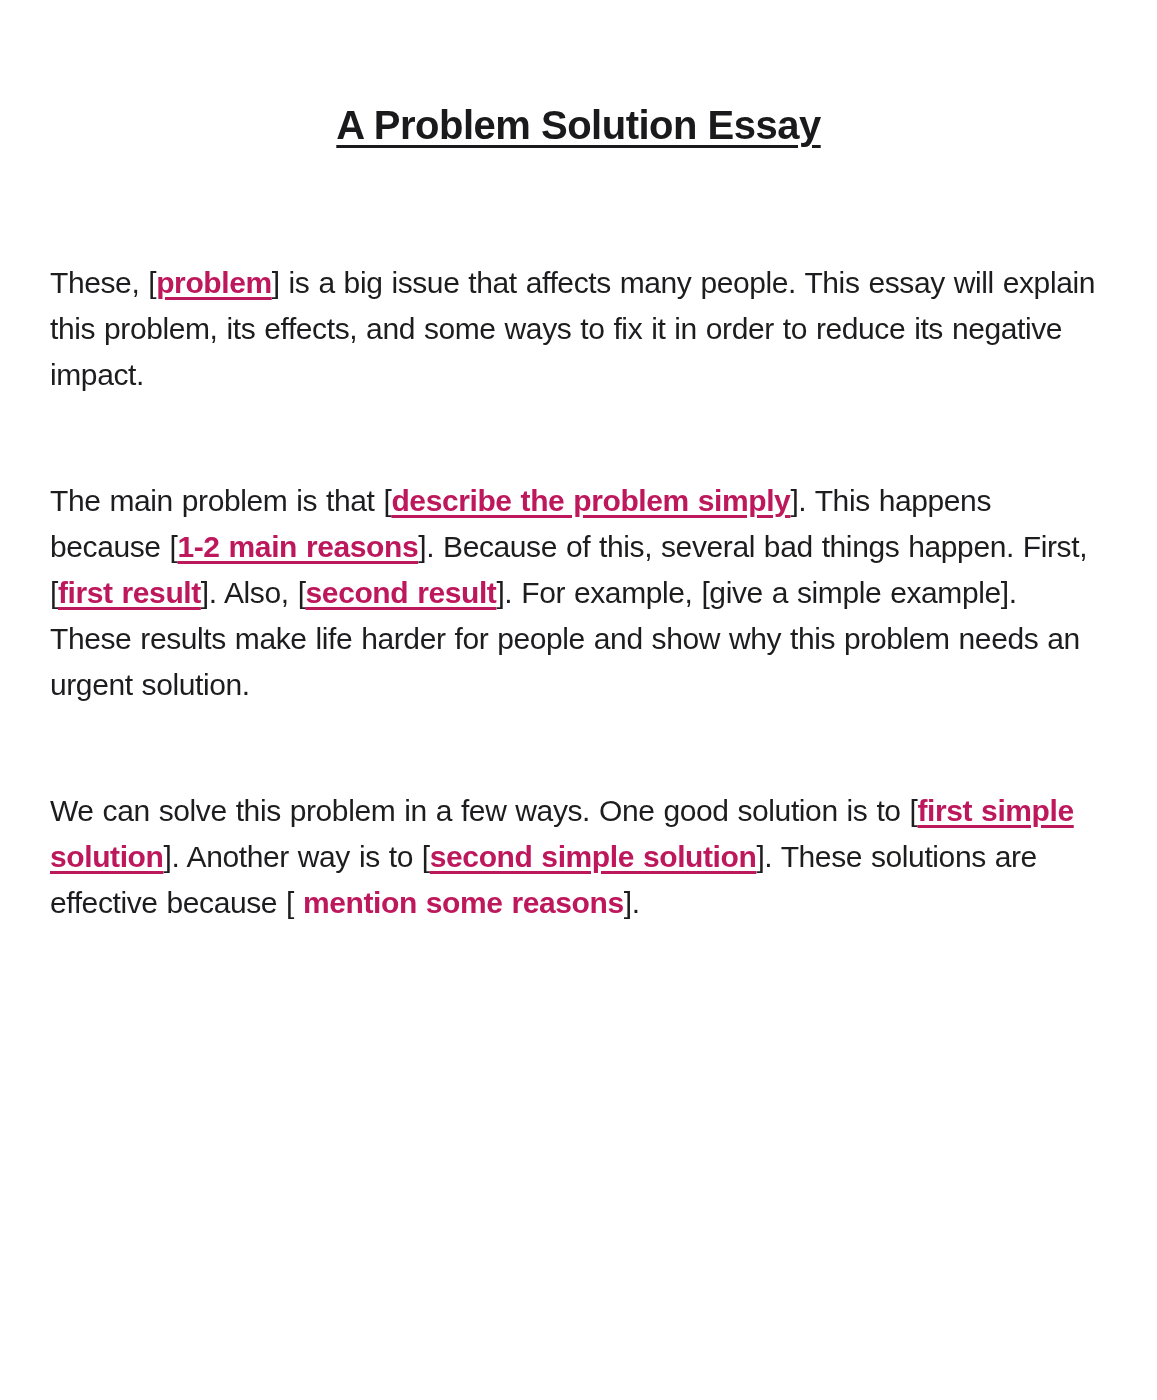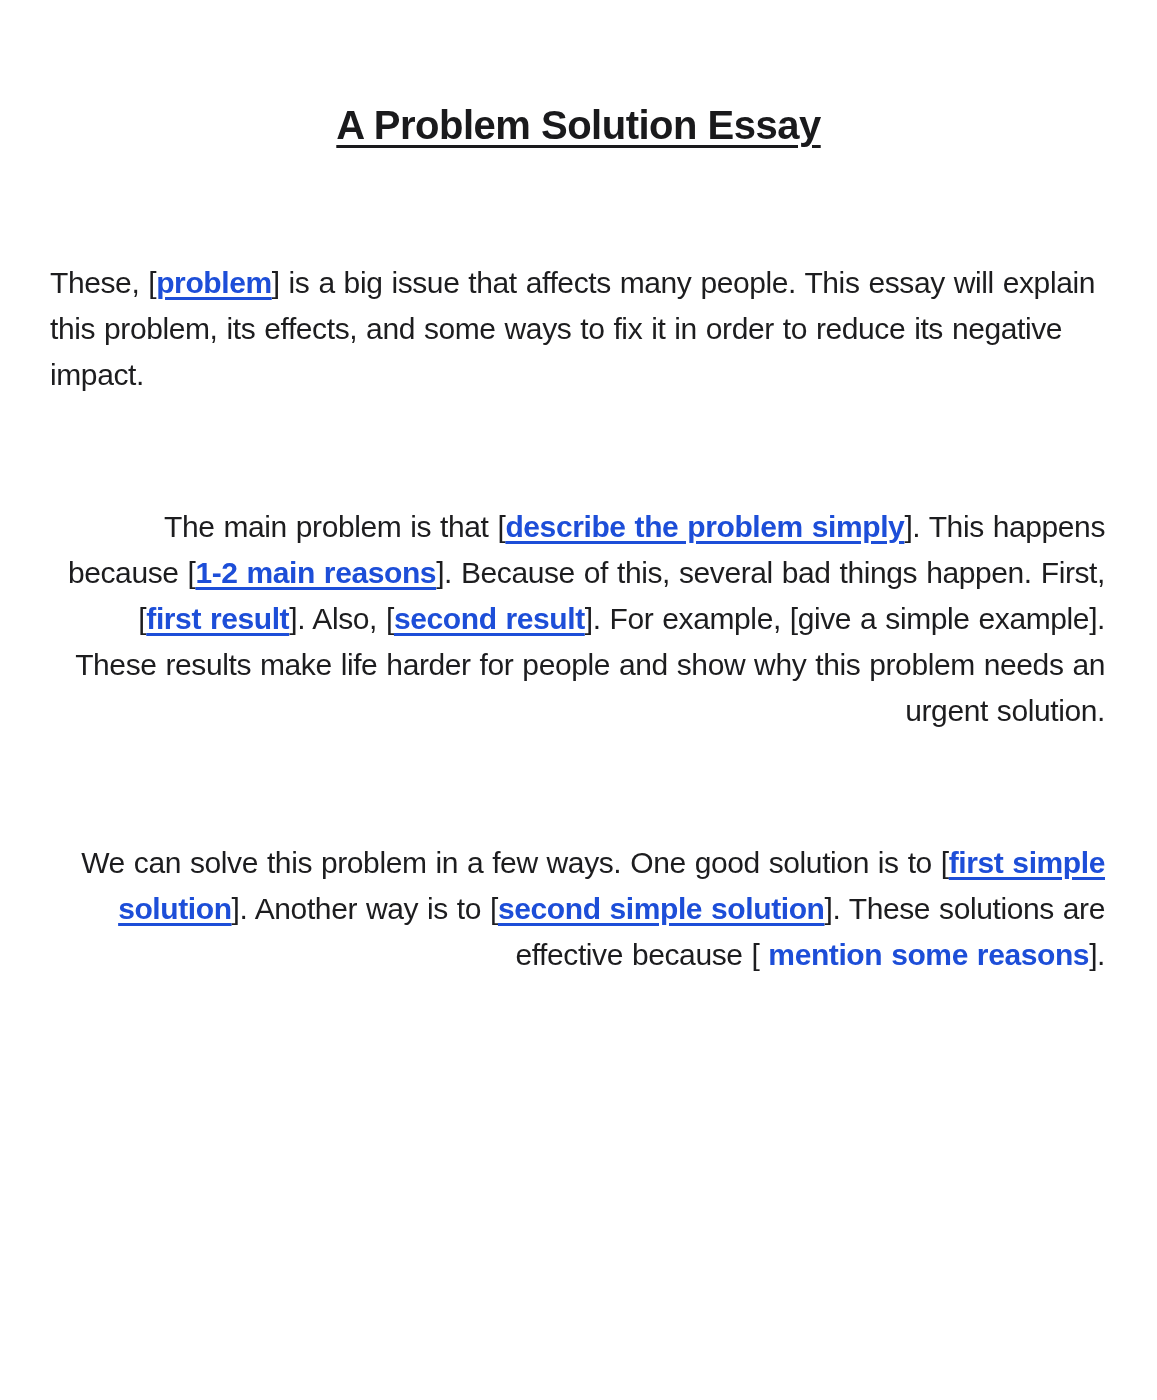--- a/index.html
+++ b/index.html
@@ -35,26 +35,25 @@
     font-size: 30px;
     line-height: 46px;
     letter-spacing: -0.4px;
     word-spacing: 1px;
     color: #1d1d1f;
   }
   .essay-body p.first {
     margin-top: 112px;
   }
   .essay-body p + p {
-    margin-top: 106px;
-    text-align: right;
+    margin-top: 80px;
   }
   .run.b {
     font-weight: 700;
-    color: #1d4ed8;
+    color: #be185d;
   }
   .run.u {
     text-decoration: underline;
     text-underline-offset: 4px;
   }
   .run.b.u {
     text-decoration-thickness: 2.5px;
   }
 </style>
 </head>

